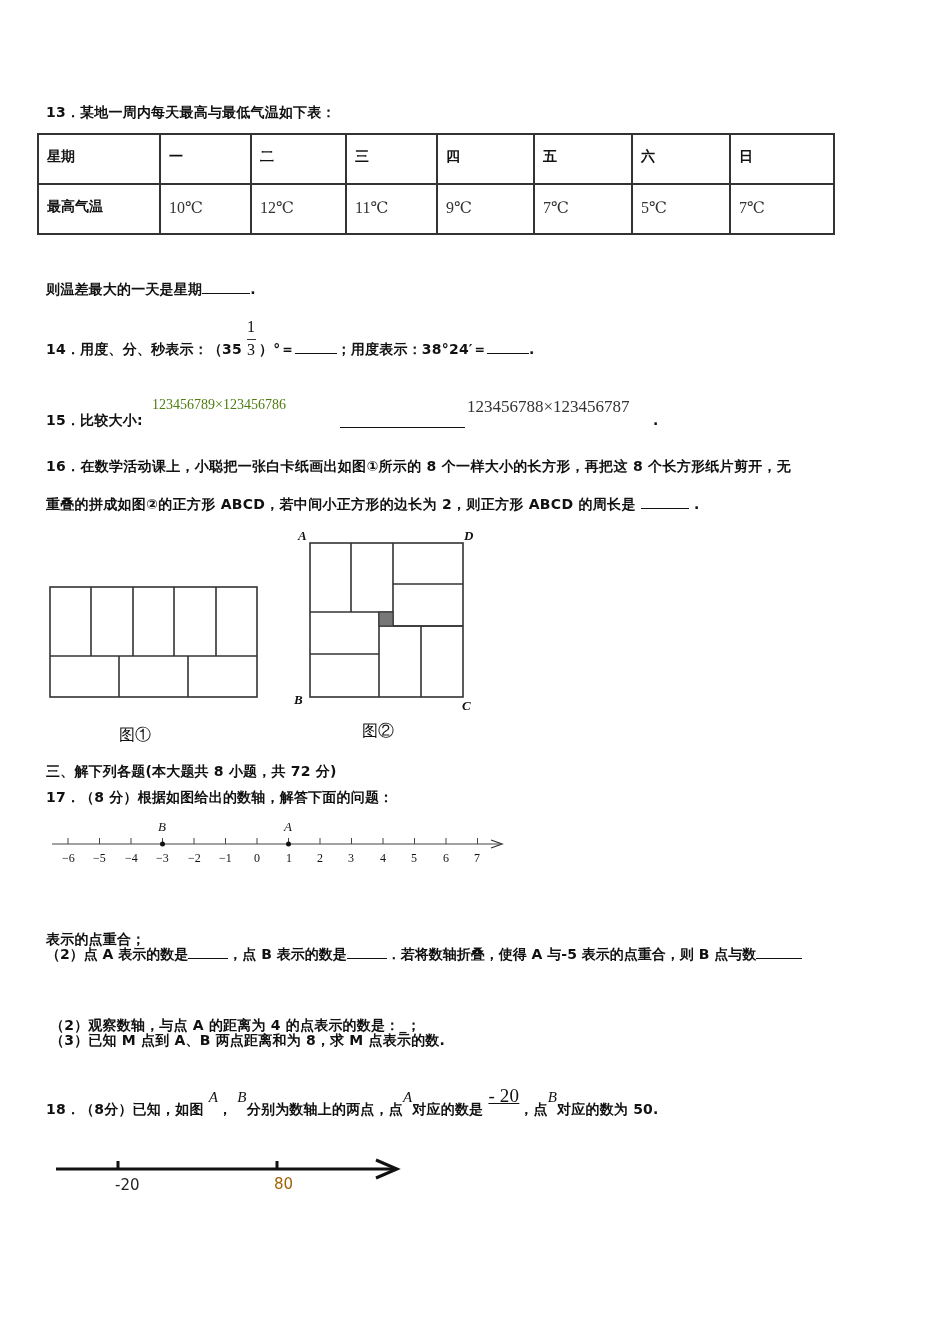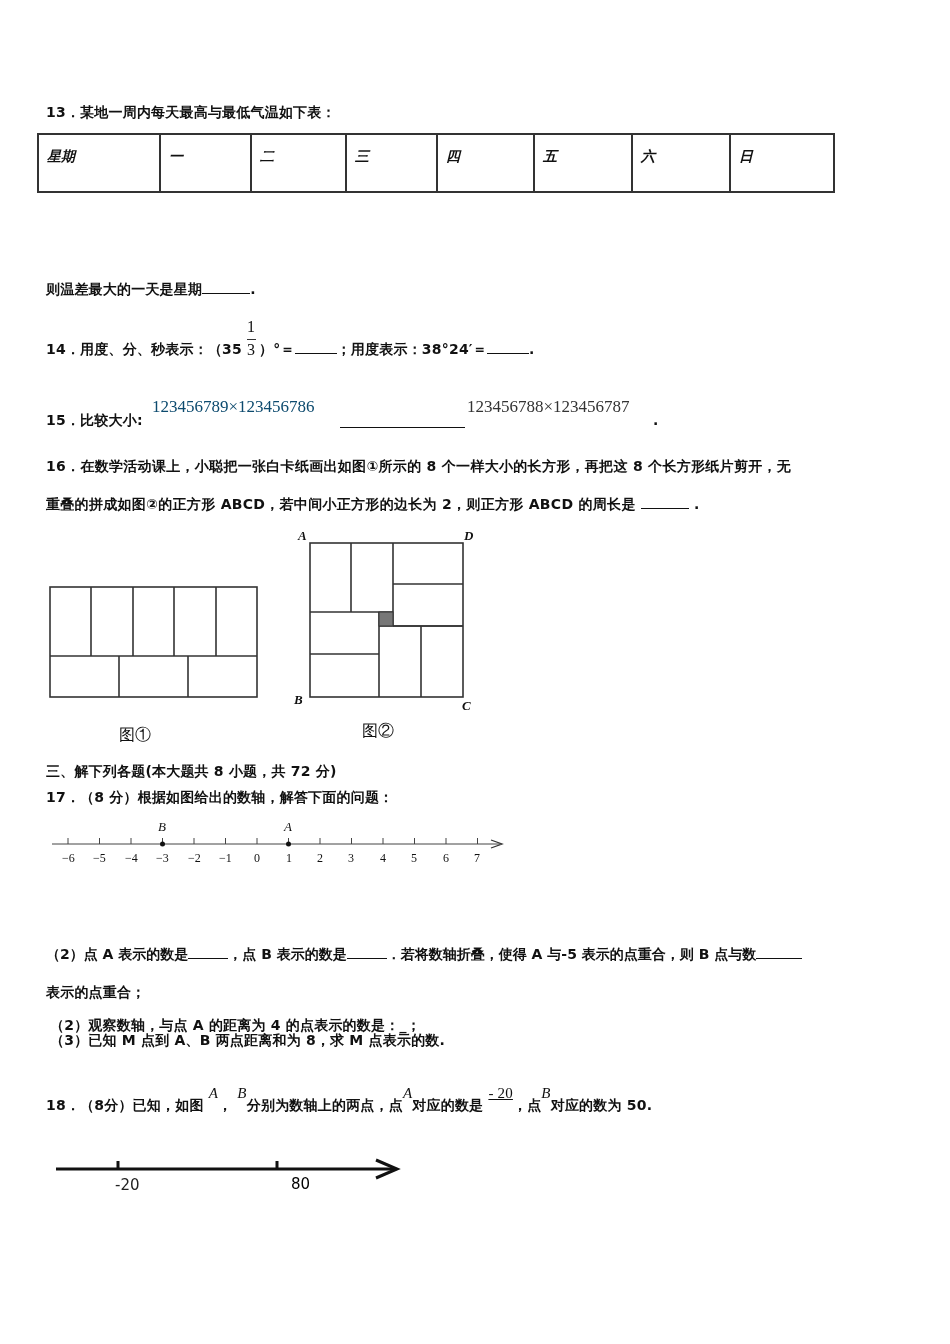--- a/index.html
+++ b/index.html
@@ -3,21 +3,21 @@
 <meta charset="utf-8">
 <style>
   html, body { margin:0; padding:0; background:#ffffff; }
   body { width:950px; height:1344px; position:relative; overflow:hidden;
          font-family:"DejaVu Sans", sans-serif; color:#111; }
   .abs { position:absolute; }
   .q { font-size:14px; font-weight:bold; white-space:nowrap; letter-spacing:0.2px; }
   .serif { font-family:"Liberation Serif","DejaVu Serif", serif; font-weight:normal; }
   .blank { display:inline-block; border-bottom:1.2px solid #111; vertical-align:baseline; height:2px; }
   table.temps { position:absolute; left:37px; top:133px; border-collapse:collapse; }
-  table.temps td { border:2px solid #333; height:44px; padding:0 0 12px 8px; font-size:15px; vertical-align:middle;font-style:italic; }
+  table.temps td { border:2px solid #333; height:44px; padding:0 0 4px 8px; font-size:15px; vertical-align:middle; }
   table.temps td.hdr { font-weight:bold; font-size:14px; }
   table.temps td.val { font-family:"Liberation Serif","DejaVu Serif", serif; color:#333; font-size:16px; }
   .fig-label { font-family:"Liberation Serif","DejaVu Serif", serif; font-size:16px;margin-top:12px; }
   .pt-label { font-family:"Liberation Serif","DejaVu Serif", serif; font-style:italic; font-weight:bold; font-size:13px; }
 </style>
 </head>
 <body>
 
 <div class="abs q" style="left:46px; top:104px;">13．某地一周内每天最高与最低气温如下表：</div>
 
@@ -26,38 +26,48 @@
       <tr>
     <td class="hdr" style="width:112px;">星期</td>
     <td class="hdr" style="width:81px;">一</td>
     <td class="hdr" style="width:85px;">二</td>
     <td class="hdr" style="width:81px;">三</td>
     <td class="hdr" style="width:87px;">四</td>
     <td class="hdr" style="width:88px;">五</td>
     <td class="hdr" style="width:88px;">六</td>
     <td class="hdr" style="width:94px;">日</td>
   </tr>
+  <tr>
+    <td class="hdr">最高气温</td>
+    <td class="val">10℃</td>
+    <td class="val">12℃</td>
+    <td class="val">11℃</td>
+    <td class="val">9℃</td>
+    <td class="val">7℃</td>
+    <td class="val">5℃</td>
+    <td class="val">7℃</td>
+  </tr>
 </tbody>
   </table>
 
 <div class="abs q" style="left:46px; top:281px;">
   <span>则温差最大的一天是星期</span><span class="blank" style="width:48px;"></span><span>.</span>
 </div>
 
 <div class="abs q" style="left:46px; top:341px;">
   <span>14．用度、分、秒表示：（35</span>
   <span style="display:inline-block; position:relative; width:12px; height:10px;">
     <span class="serif" style="position:absolute; left:0; top:-26px; font-size:16px;">1</span>
     <span style="position:absolute; left:0; top:-5px; width:9px; border-top:1px solid #333;"></span>
     <span class="serif" style="position:absolute; left:0; top:-3px; font-size:16px;">3</span>
   </span><span>）°＝</span><span class="blank" style="width:42px;"></span><span>；用度表示：38°24′＝</span><span class="blank" style="width:42px;"></span><span>.</span>
 </div>
 
 <div class="abs q" style="left:46px; top:412px;">15．比较大小:</div>
-<div class="abs serif" style="left:152px; top:397px; font-size:17px; color:#0c4a6e;">123456789×123456786</div>
+<div class="abs serif" style="left:152px; top:397px; font-size:14px; color:#4d7c0f;">123456789×123456786</div>
 <div class="abs" style="left:340px; top:427px; width:125px; border-top:1.3px solid #111;"></div>
 <div class="abs serif" style="left:467px; top:397px; font-size:17px; color:#333;">123456788×123456787</div>
 <div class="abs q" style="left:653px; top:412px;">.</div>
 
 <div class="abs q" style="left:46px; top:458px; font-weight:bold; letter-spacing:0.3px;">16．在数学活动课上，小聪把一张白卡纸画出如图①所示的 8 个一样大小的长方形，再把这 8 个长方形纸片剪开，无</div>
 <div class="abs q" style="left:46px; top:496px; letter-spacing:0.3px;">
   <span>重叠的拼成如图②的正方形 ABCD，若中间小正方形的边长为 2，则正方形 ABCD 的周长是</span>&nbsp;<span class="blank" style="width:48px;"></span>&nbsp;<span>.</span>
 </div>
 
 <svg class="abs" style="left:48px; top:585px;" width="212" height="115">
@@ -139,31 +149,31 @@
 <div class="abs serif" style="left:380px; top:851px; font-size:12px;">4</div>
 <div class="abs serif" style="left:411px; top:851px; font-size:12px;">5</div>
 <div class="abs serif" style="left:443px; top:851px; font-size:12px;">6</div>
 <div class="abs serif" style="left:474px; top:851px; font-size:12px;">7</div>
 <div class="abs serif" style="left:158px; top:819px; font-size:13px; font-style:italic;">B</div>
 <div class="abs serif" style="left:284px; top:819px; font-size:13px; font-style:italic;">A</div>
 
 <div class="abs q" style="left:46px; top:946px; letter-spacing:0;">
   <span>（2）点 A 表示的数是</span><span class="blank" style="width:40px;"></span><span>，点 B 表示的数是</span><span class="blank" style="width:40px;"></span><span>．若将数轴折叠，使得 A 与-5 表示的点重合，则 B 点与数</span><span class="blank" style="width:46px;"></span>
 </div>
-<div class="abs q" style="left:46px; top:984px;">表示的点重合；</div>
+<div class="abs q" style="left:46px; top:931px;">表示的点重合；</div>
 <div class="abs q" style="left:50px; top:1017px;">（2）观察数轴，与点 A 的距离为 4 的点表示的数是：_；</div>
 <div class="abs q" style="left:50px; top:1032px;">（3）已知 M 点到 A、B 两点距离和为 8，求 M 点表示的数.</div>
 
 <div class="abs q" style="left:46px; top:1097px;">
   <span>18．（8分）已知，如图</span>
   <span class="serif" style="position:relative; top:-12px; font-style:italic; font-size:15px;">A</span><span>，</span>
   <span class="serif" style="position:relative; top:-12px; font-style:italic; font-size:15px;">B</span><span>分别为数轴上的两点，点</span><span class="serif" style="position:relative; top:-12px; font-style:italic; font-size:15px;">A</span><span>对应的数是</span>
-  <span class="serif" style="position:relative; top:-12px; font-size:15px;text-decoration:underline;">- 20</span><span>，点</span><span class="serif" style="position:relative; top:-12px; font-style:italic; font-size:15px;">B</span><span>对应的数为 50.</span>
+  <span class="serif" style="position:relative; top:-12px; font-size:19px;text-decoration:underline;">- 20</span><span>，点</span><span class="serif" style="position:relative; top:-12px; font-style:italic; font-size:15px;">B</span><span>对应的数为 50.</span>
 </div>
 
 <svg class="abs" style="left:50px; top:1155px;" width="360" height="30">
   <line x1="6" y1="14" x2="345" y2="14" stroke="#111" stroke-width="3"></line>
   <path d="M326,5 L347,14 L326,23" fill="none" stroke="#111" stroke-width="3"></path>
   <line x1="68" y1="6" x2="68" y2="14" stroke="#111" stroke-width="3"></line>
   <line x1="227" y1="6" x2="227" y2="14" stroke="#111" stroke-width="3"></line>
 </svg>
 <div class="abs" style="left:115px; top:1176px; font-family:'DejaVu Sans', sans-serif; font-size:15px; color:#222;">-20</div>
-<div class="abs" style="left:274px; top:1175px; font-family:'DejaVu Sans', sans-serif; font-size:15px; color:#000000;margin-left:17px;">80</div>
+<div class="abs" style="left:274px; top:1175px; font-family:'DejaVu Sans', sans-serif; font-size:15px; color:#a16207;">80</div>
 
 </body></html>

